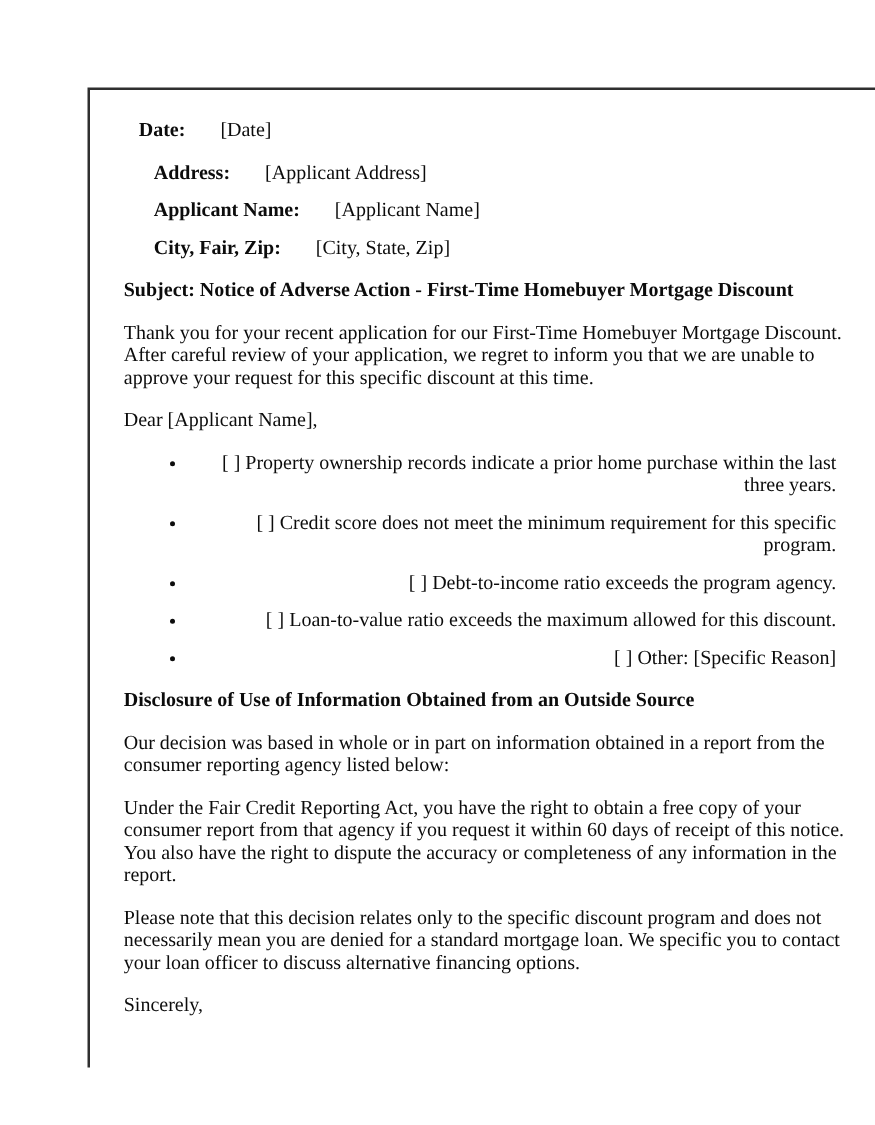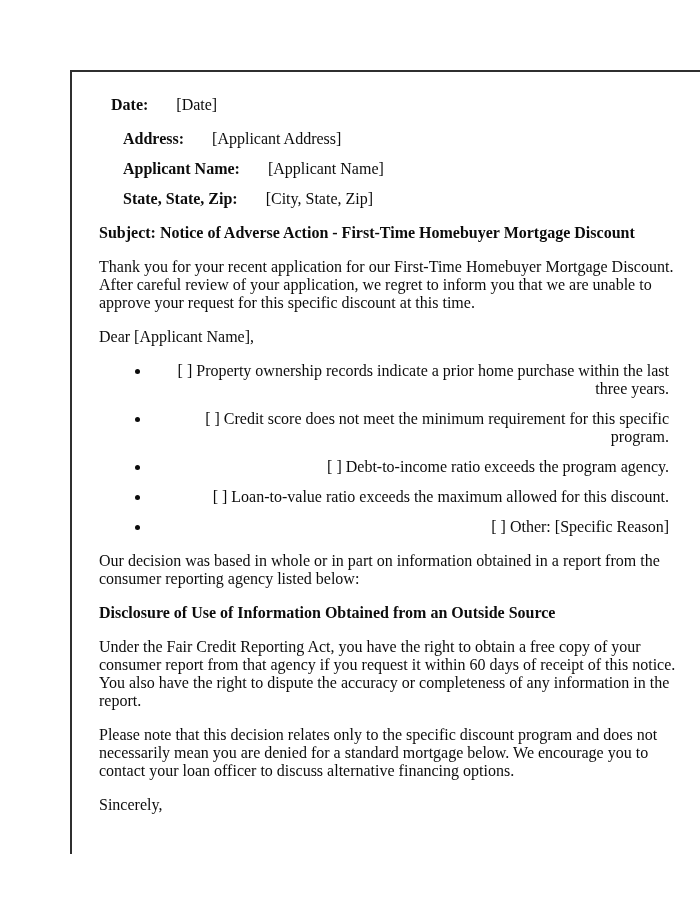--- a/index.html
+++ b/index.html
@@ -47,45 +47,45 @@
 
 <div class="canvas">
   <div class="clip">
     <div class="letter">
 
       <div class="para first"><span class="b">Date:</span> <span>[Date]</span></div>
 
       <div class="para">
         <span class="line"><span class="b">Address:</span> <span>[Applicant Address]</span></span>
         <span class="line"><span class="b">Applicant Name:</span> <span>[Applicant Name]</span></span>
-        <span class="line"><span class="b">State, State, Zip:</span> <span>[City, State, Zip]</span></span>
+        <span class="line"><span class="b">City, Fair, Zip:</span> <span>[City, State, Zip]</span></span>
       </div>
 
       <div class="para b">Subject: Notice of Adverse Action - First-Time Homebuyer Mortgage Discount</div>
 
       <div class="para">Thank you for your recent application for our First-Time Homebuyer Mortgage Discount. After careful review of your application, we regret to inform you that we are unable to approve your request for this specific discount at this time.</div>
 
       <div class="para">Dear [Applicant Name],</div>
 
 
       <ul class="reasons">
         <li>[ ] Property ownership records indicate a prior home purchase within the last three years.</li>
         <li>[ ] Credit score does not meet the minimum requirement for this specific program.</li>
         <li>[ ] Debt-to-income ratio exceeds the program agency.</li>
         <li>[ ] Loan-to-value ratio exceeds the maximum allowed for this discount.</li>
         <li>[ ] Other: [Specific Reason]</li>
       </ul>
 
+      <div class="para b">Disclosure of Use of Information Obtained from an Outside Source</div>
+
       <div class="para">Our decision was based in whole or in part on information obtained in a report from the consumer reporting agency listed below:</div>
-
-      <div class="para b">Disclosure of Use of Information Obtained from an Outside Source</div>
 
 
       <div class="para">Under the Fair Credit Reporting Act, you have the right to obtain a free copy of your consumer report from that agency if you request it within 60 days of receipt of this notice. You also have the right to dispute the accuracy or completeness of any information in the report.</div>
 
-      <div class="para">Please note that this decision relates only to the specific discount program and does not necessarily mean you are denied for a standard mortgage below. We encourage you to contact your loan officer to discuss alternative financing options.</div>
+      <div class="para">Please note that this decision relates only to the specific discount program and does not necessarily mean you are denied for a standard mortgage loan. We specific you to contact your loan officer to discuss alternative financing options.</div>
 
       <div class="para">Sincerely,</div>
 
 
     </div>
   </div>
 </div>
 
 </body></html>

